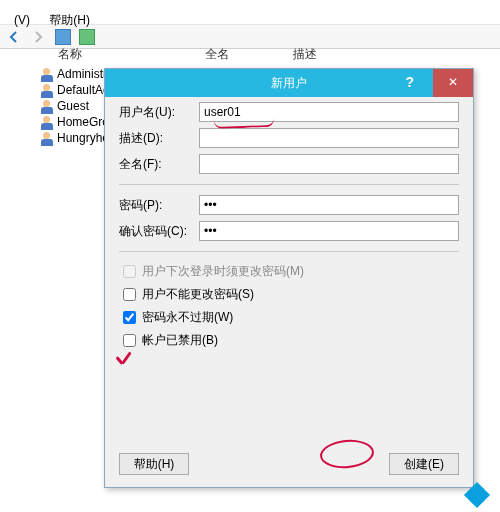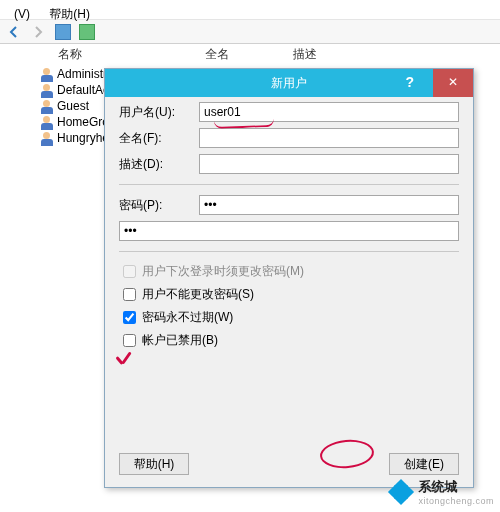--- a/index.html
+++ b/index.html
@@ -1,18 +1,18 @@
 <!DOCTYPE html>
 <html><head>
 <meta charset="utf-8">
 <style>
   * { box-sizing: border-box; font-family: "Microsoft YaHei", "SimSun", Arial, sans-serif; }
   body { margin: 0; width: 500px; height: 512px; background: #fff; overflow: hidden; position: relative; }
 
-  .menu-bar { height: 20px; font-size: 12px; padding: 6px 6px; border-bottom: 1px solid #e5e5e5; background: #fff; }
+  .menu-bar { height: 20px; font-size: 12px; padding: 12px 6px; border-bottom: 1px solid #e5e5e5; background: #fff; }
   .menu-item { padding: 0 8px; display: inline-block; }
 
   .toolbar { height: 24px; border-bottom: 1px solid #d0d0d0; background: #f7f7f7; padding: 2px 4px; }
   .toolbar span { display: inline-block; width: 16px; height: 16px; margin: 2px; vertical-align: middle; }
   .tb-back svg, .tb-fwd svg { width: 16px; height: 16px; }
   .tb-prop { background: #5aa0d8; border: 1px solid #3b7db8; }
   .tb-ref  { background: #66c17a; border: 1px solid #3e9d55; }
 
   .content { position: absolute; top: 46px; left: 0; right: 0; bottom: 0; }
   .col-headers { position: absolute; top: 0; left: 40px; right: 0; height: 20px; font-size: 12px; color: #333; }
@@ -110,35 +110,36 @@
       <div class="help">?</div>
       <div class="close">✕</div>
     </div>
   </div>
   <div class="dlg-body">
     <div class="form-row">
       <label>用户名(U):</label>
       <input type="text" value="user01" style="">
     </div>
     <div class="form-row">
-      <label>全名(F):</label>
+      <label>描述(D):</label>
       <input type="text" value="" style="">
     </div>
     <div class="form-row">
-      <label>描述(D):</label>
+      <label>全名(F):</label>
       <input type="text" value="" style="">
     </div>
 
     <div class="sep"></div>
 
     <div class="form-row">
       <label>密码(P):</label>
       <input type="text" value="•••" style="">
     </div>
     <div class="form-row">
+      <label>确认密码(C):</label>
       <input type="text" value="•••" style="">
     </div>
 
     <div class="sep"></div>
 
     <div class="chk-row disabled">
       <input type="checkbox" disabled="" style="">
       <span>用户下次登录时须更改密码(M)</span>
     </div>
     <div class="chk-row">
@@ -166,17 +167,13 @@
 <div class="anno-tick"></div>
 <div class="anno-circle"></div>
 
 <div class="watermark">
   <div class="wm-logo">
       <span></span>
       <span></span>
       <span></span>
       <span></span>
     </div>
-  <div class="wm-text">
-    <b>系统城</b>
-    <small>xitongcheng.com</small>
-  </div>
 </div>
 
 </body></html>

